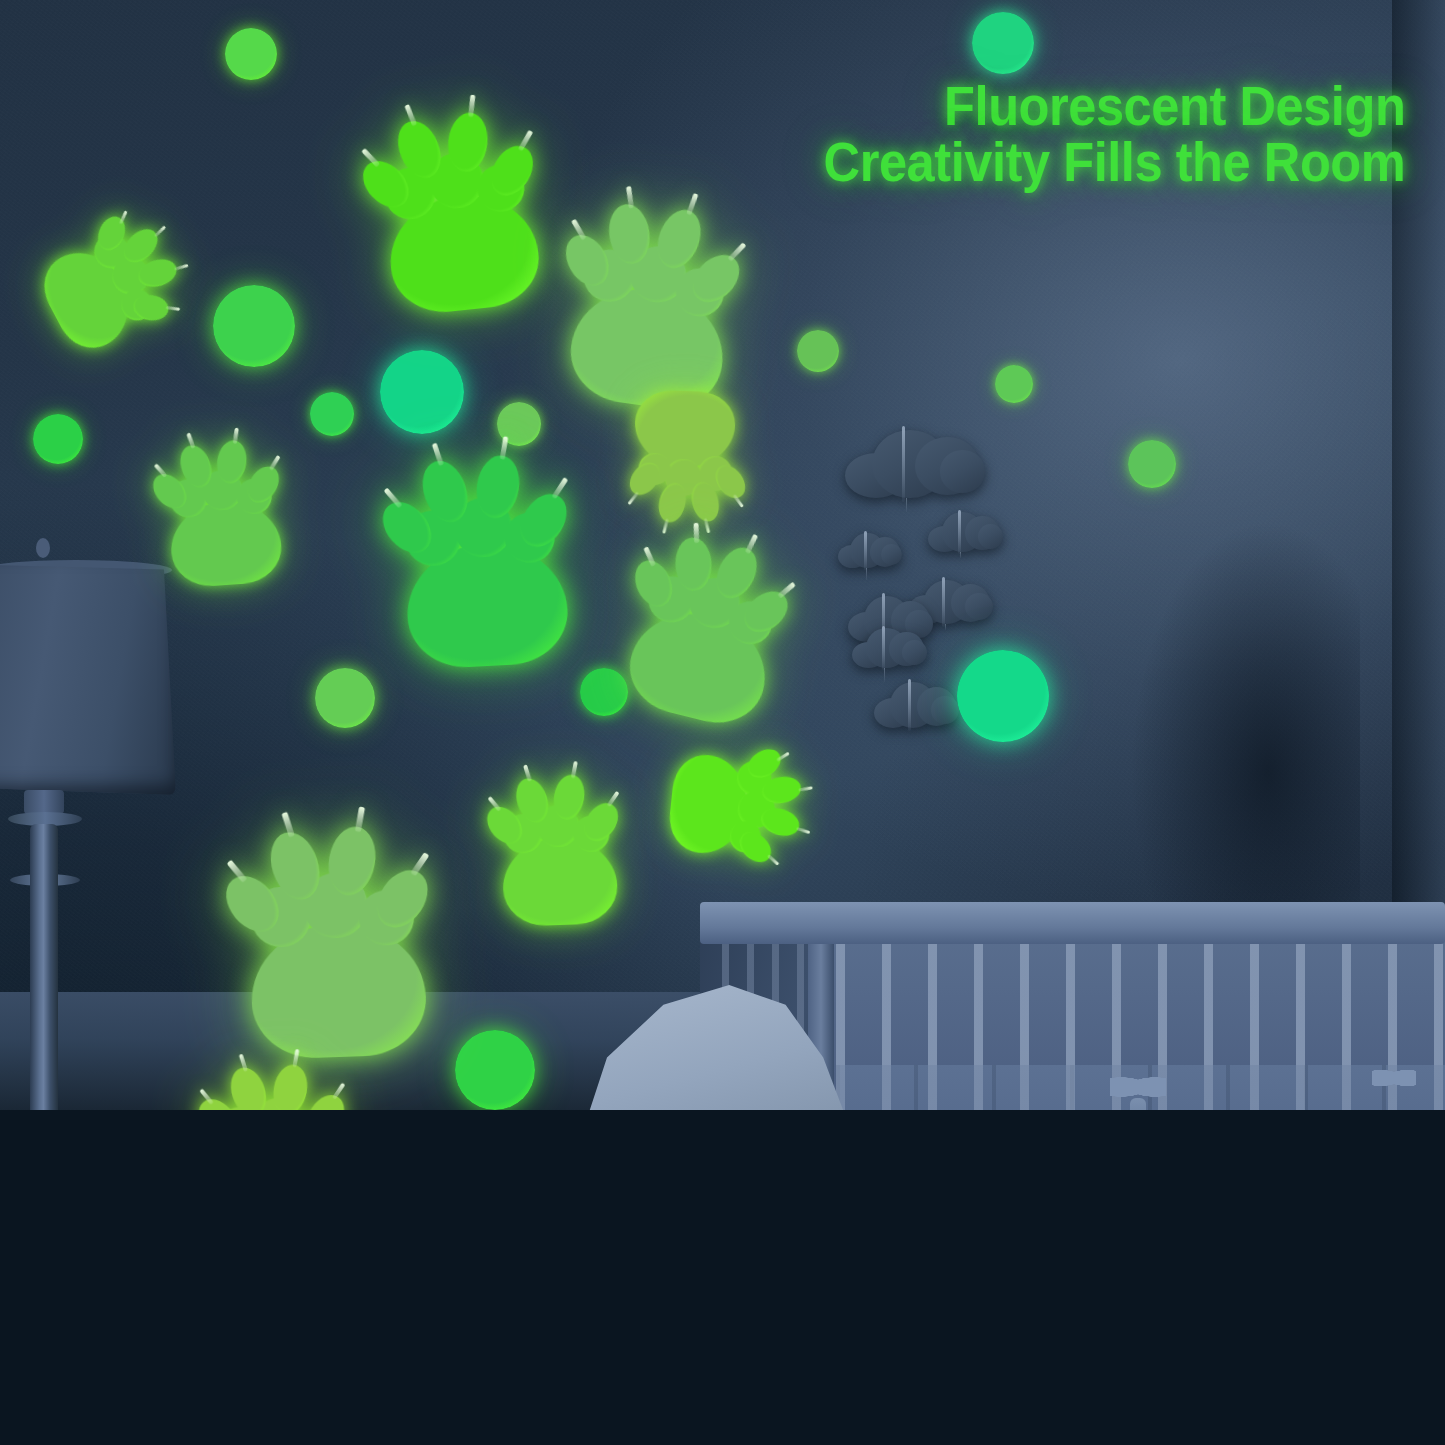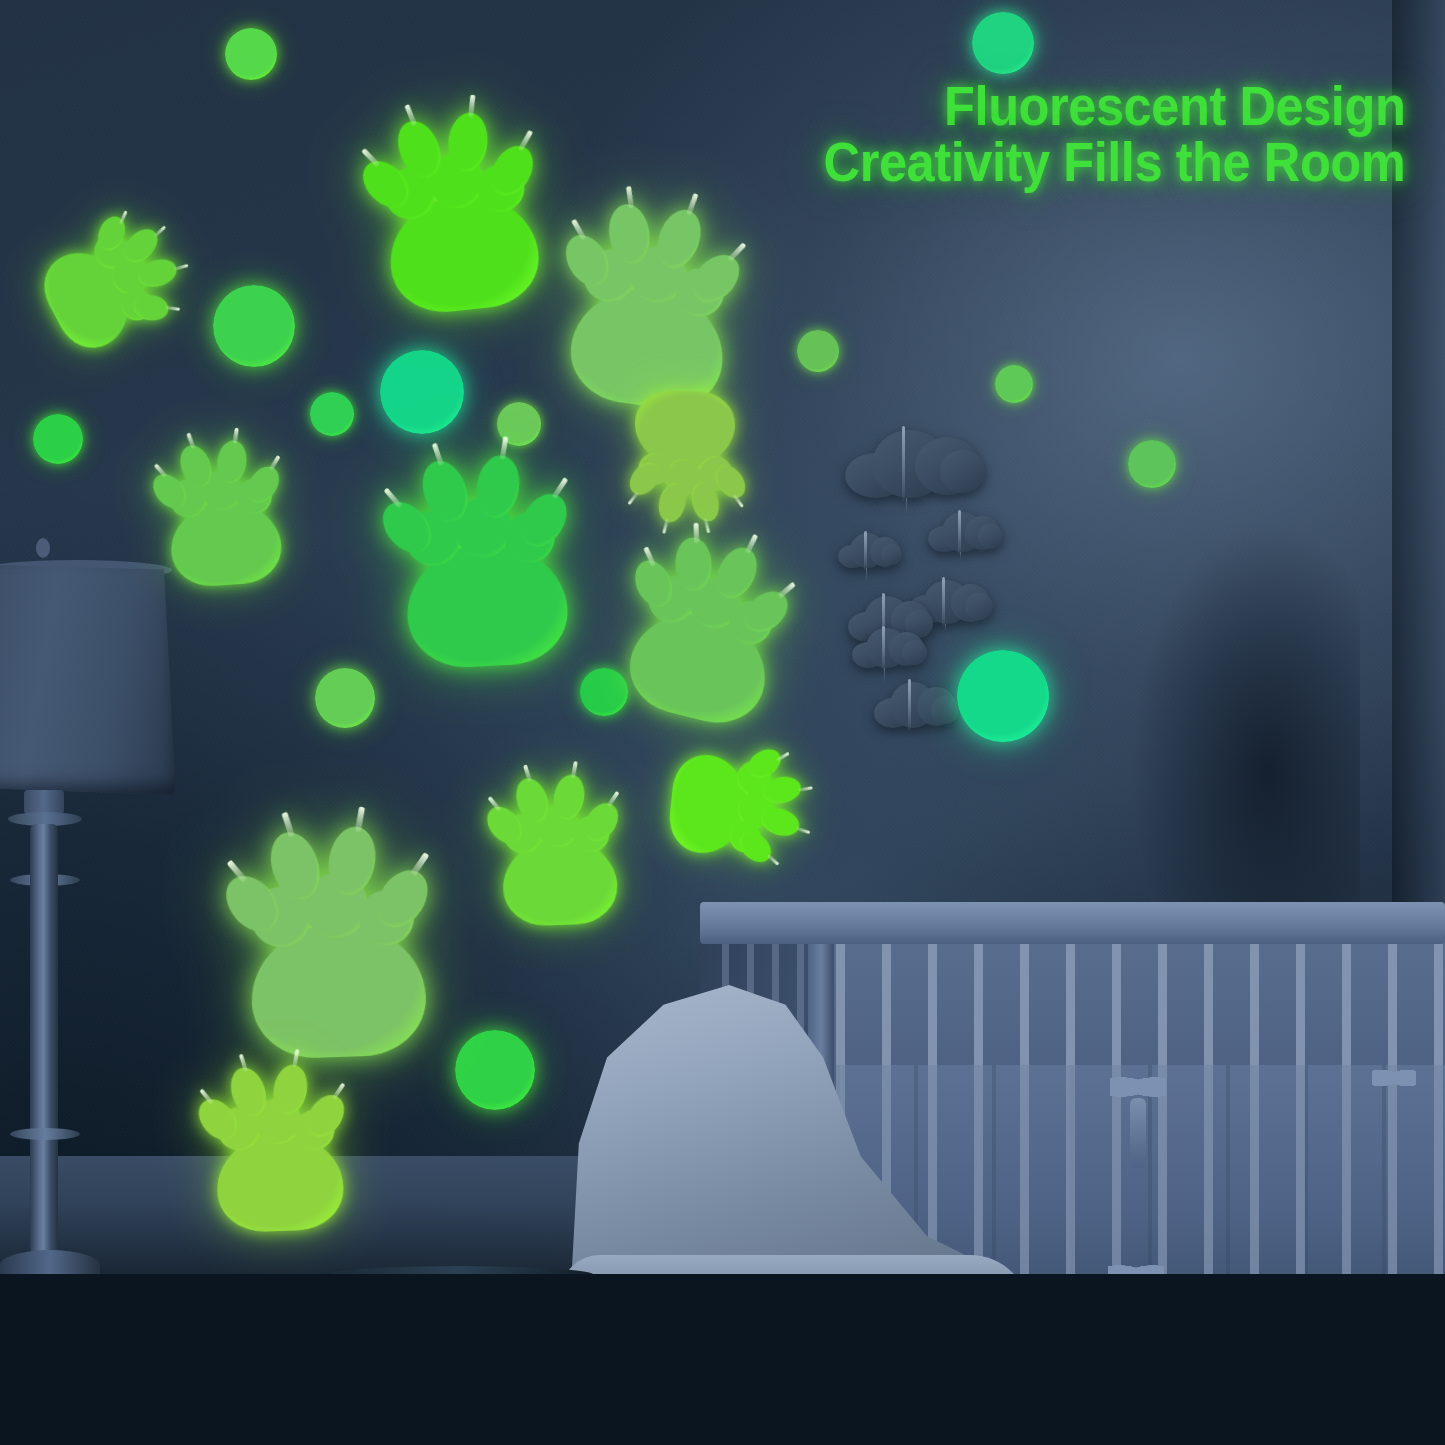--- a/index.html
+++ b/index.html
@@ -1,17 +1,17 @@
 <!DOCTYPE html>
 <html><head>
 <meta charset="utf-8">
 <style>
   html,body{margin:0;padding:0;background:#0a1520;}
   #scene{
-    position:relative;width:1445px;height:1274px;overflow:hidden;
+    position:relative;width:1445px;height:1110px;overflow:hidden;
     font-family:"Liberation Sans","DejaVu Sans",sans-serif;
     background:#2a394d;
   }
   
   .wall{position:absolute;inset:0;
     background:
       radial-gradient(ellipse 900px 760px at 1180px 360px, rgba(120,142,172,.50) 0%, rgba(90,110,140,.22) 42%, rgba(0,0,0,0) 72%),
       radial-gradient(ellipse 760px 900px at 1430px 980px, rgba(30,44,62,.85) 0%, rgba(30,44,62,.30) 48%, rgba(0,0,0,0) 76%),
       radial-gradient(ellipse 1000px 1100px at 60px 1340px, rgba(6,18,28,.96) 0%, rgba(8,20,32,.55) 46%, rgba(0,0,0,0) 78%),
       linear-gradient(160deg,#223244 0%,#243548 22%,#2c4056 48%,#31465d 66%,#26374b 86%,#16242f 100%);

